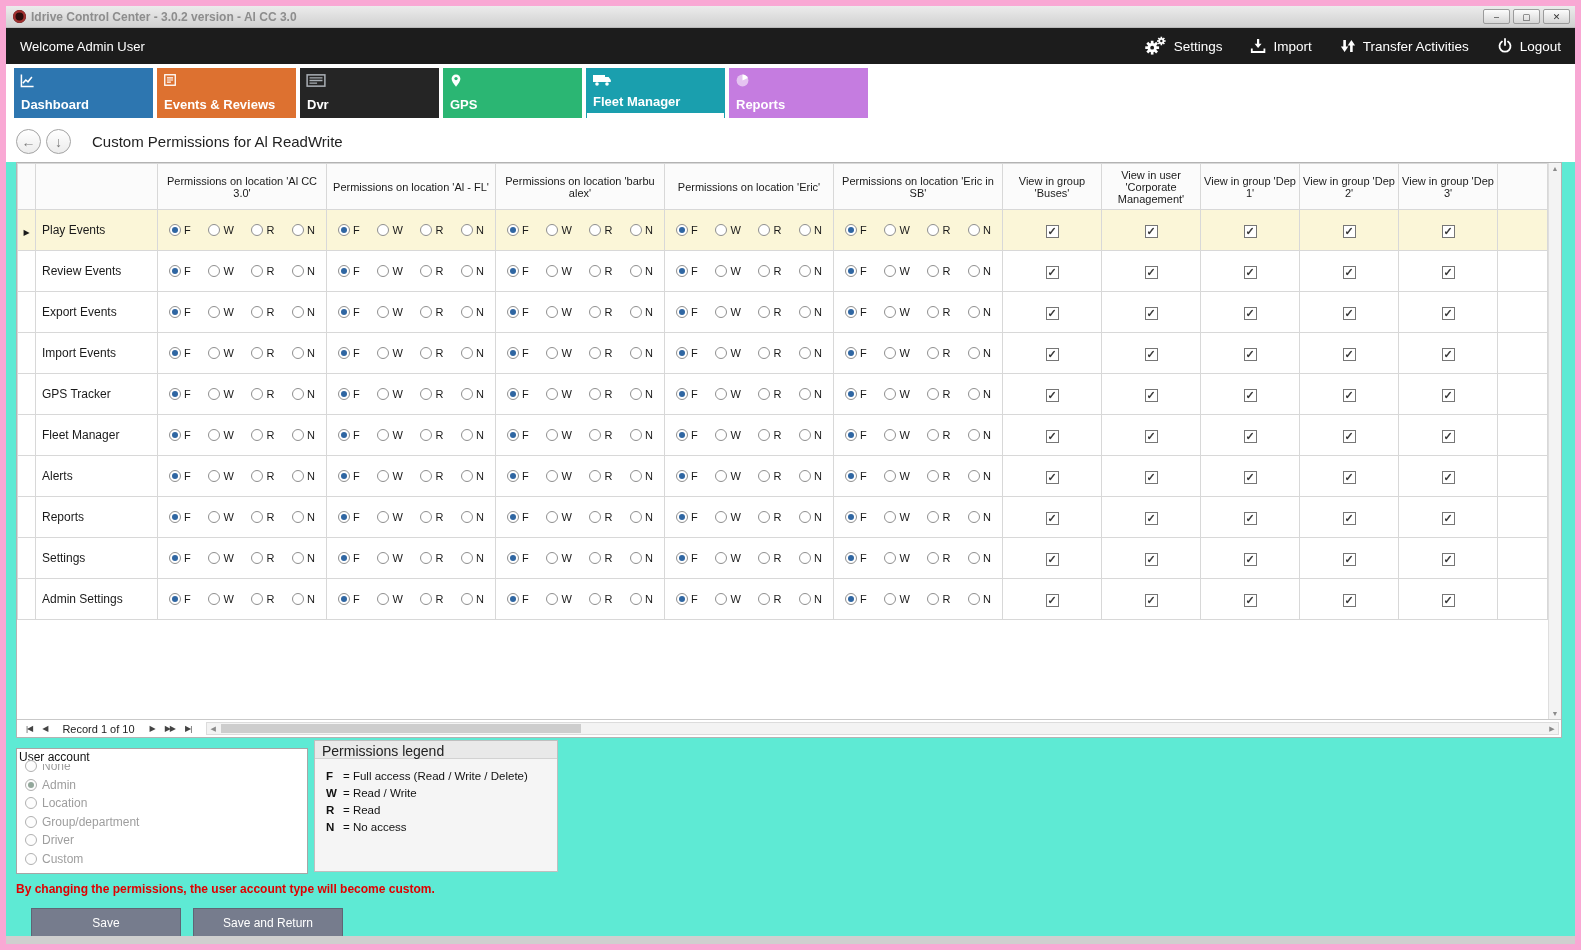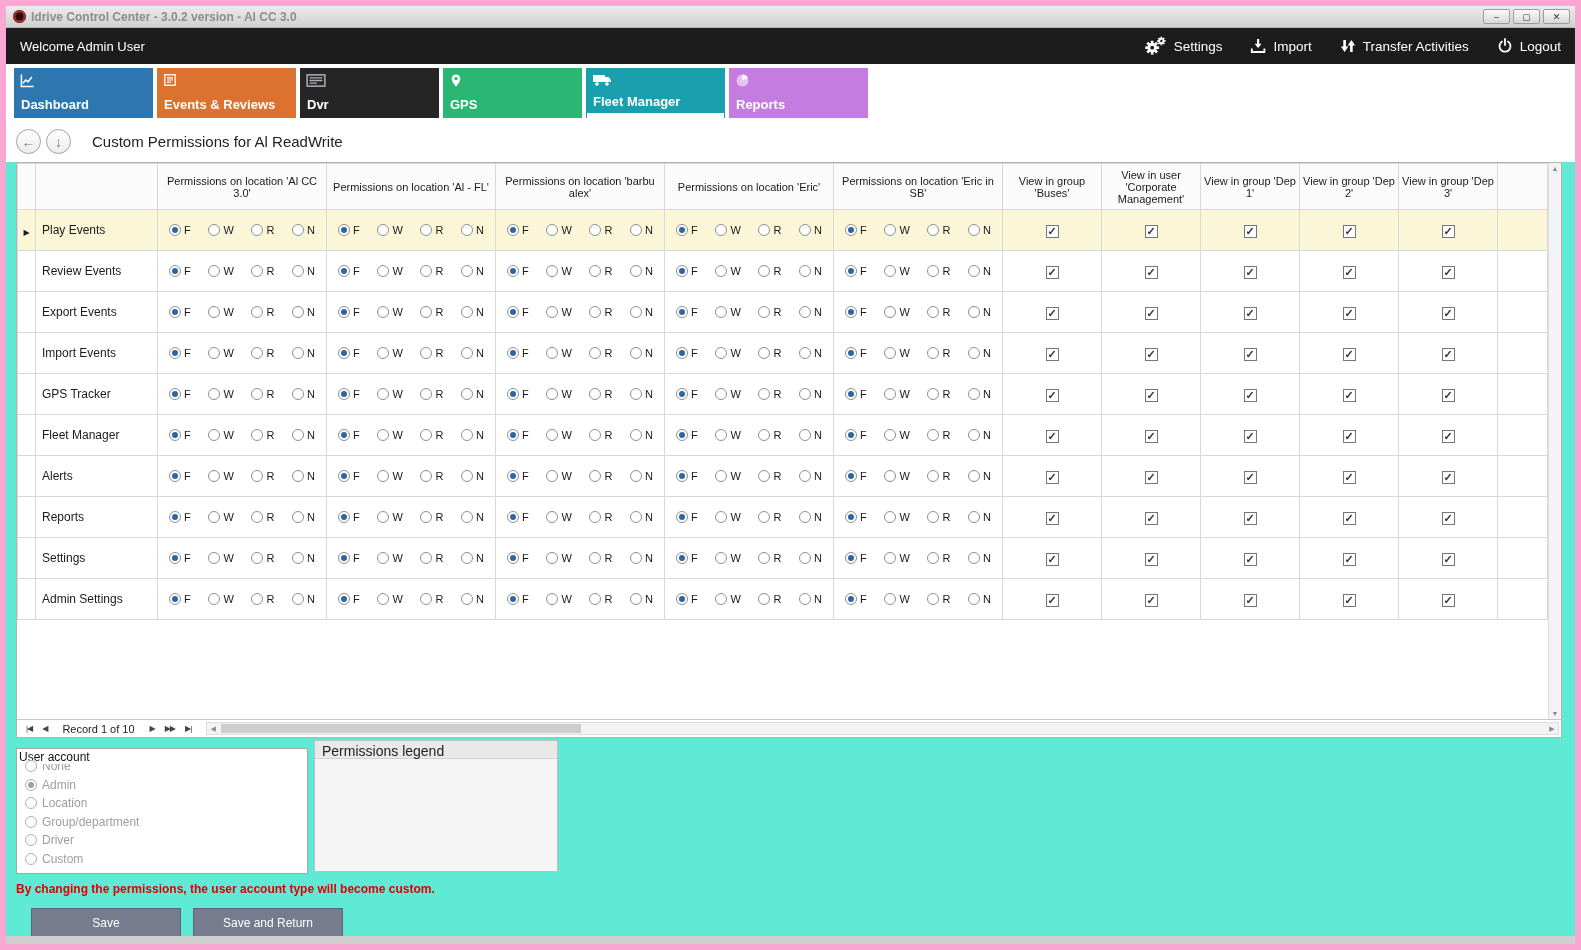--- a/index.html
+++ b/index.html
@@ -1447,20 +1447,26 @@
         </label>
         <label class="ua-opt">
           <span class="ua-radio"></span>
           <span class="ua-txt">Custom</span>
         </label>
       </div>
   </div>
 
   <div class="legend-box">
     <div class="legend-header">Permissions legend</div>
+    <div class="legend-body" id="legend-items">
+        <div class="legend-item"><span class="legend-key">F</span><span class="legend-desc">= Full access (Read / Write / Delete)</span></div>
+        <div class="legend-item"><span class="legend-key">W</span><span class="legend-desc">= Read / Write</span></div>
+        <div class="legend-item"><span class="legend-key">R</span><span class="legend-desc">= Read</span></div>
+        <div class="legend-item"><span class="legend-key">N</span><span class="legend-desc">= No access</span></div>
+      </div>
   </div>
 
   <div class="warning">By changing the permissions, the user account type will become custom.</div>
 
   <div class="btn-row">
     <button class="btn">Save</button>
     <button class="btn">Save and Return</button>
   </div>
 
   <div class="bottom-frame"></div>

